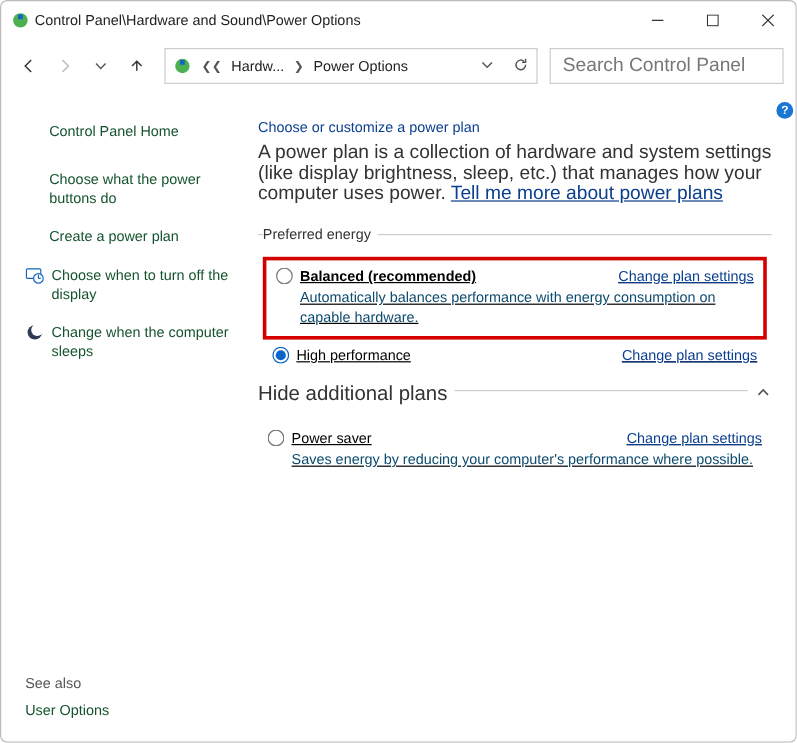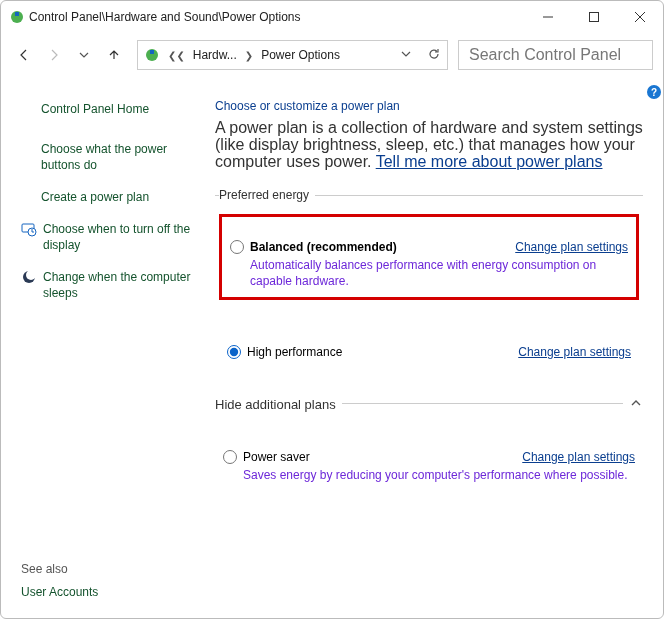--- a/index.html
+++ b/index.html
@@ -161,22 +161,23 @@
     border-top: 1px solid #ccc;
     margin: 18px 0 0 0;
     padding: 12px 4px 0 4px;
   }
   fieldset legend {
     font-size: 12px;
     color: #333;
     padding: 0 6px 0 0;
   }
   .plan {
-    padding: 23px 8px 8px 8px;
-    margin-bottom: 22px;
+    padding: 6px 8px 8px 8px;
+    margin-bottom: 0;
+    text-decoration: underline;
   }
   .plan.highlight {
     border: 3px solid #d40000;
   }
   .planhead {
     display: flex;
     align-items: center;
   }
   .planhead input[type=radio] {
     width: 14px; height: 14px;
@@ -186,37 +187,37 @@
   .planhead .planname { font-weight: bold; font-size: 12px; }
   .planhead .normalname { font-size: 12px; }
   .planhead .changelink {
     margin-left: auto;
     color: #0a3e8f;
     font-size: 12px;
   }
   .plandesc {
     margin: 3px 0 0 20px;
     font-size: 12px;
-    color: #6d28d9;
+    color: #0c4a6e;
     line-height: 16px;
   }
   .hidehdr {
     display: flex;
     align-items: center;
     border-top: 1px solid #ccc;
     margin-top: 14px;
     padding-top: 0;
     position: relative;
   }
   .hidehdr .lbl {
     background: #fff;
     position: relative;
     top: -8px;
     padding-right: 6px;
-    font-size: 13px;
+    font-size: 17px;
     color: #333;
   }
   .hidehdr .exp {
     margin-left: auto;
     color: #555;
     position: relative;
     top: -8px;
     padding-left: 6px;
     background: #fff;
   }
@@ -336,21 +337,21 @@
         <span class="icon">
           <svg width="16" height="16" viewBox="0 0 16 16">
               <circle cx="8" cy="8" r="6" fill="#2b3a55"></circle>
               <circle cx="10" cy="6" r="5" fill="#fff"></circle>
             </svg>
         </span>
         <span>Change when the computer sleeps</span>
       </div>
 
       <div class="seealso">See also</div>
-      <div class="link" style="margin-left:0;">User Accounts</div>
+      <div class="link" style="margin-left:0;">User Options</div>
     </div>
 
     <div class="rightcol">
       <div class="helpicon">?</div>
 
       <h1 class="pagetitle">Choose or customize a power plan</h1>
       <div class="intro">
         <span>A power plan is a collection of hardware and system settings (like display brightness, sleep, etc.) that manages how your computer uses power. </span><a href="#">Tell me more about power plans</a>
       </div>
 

